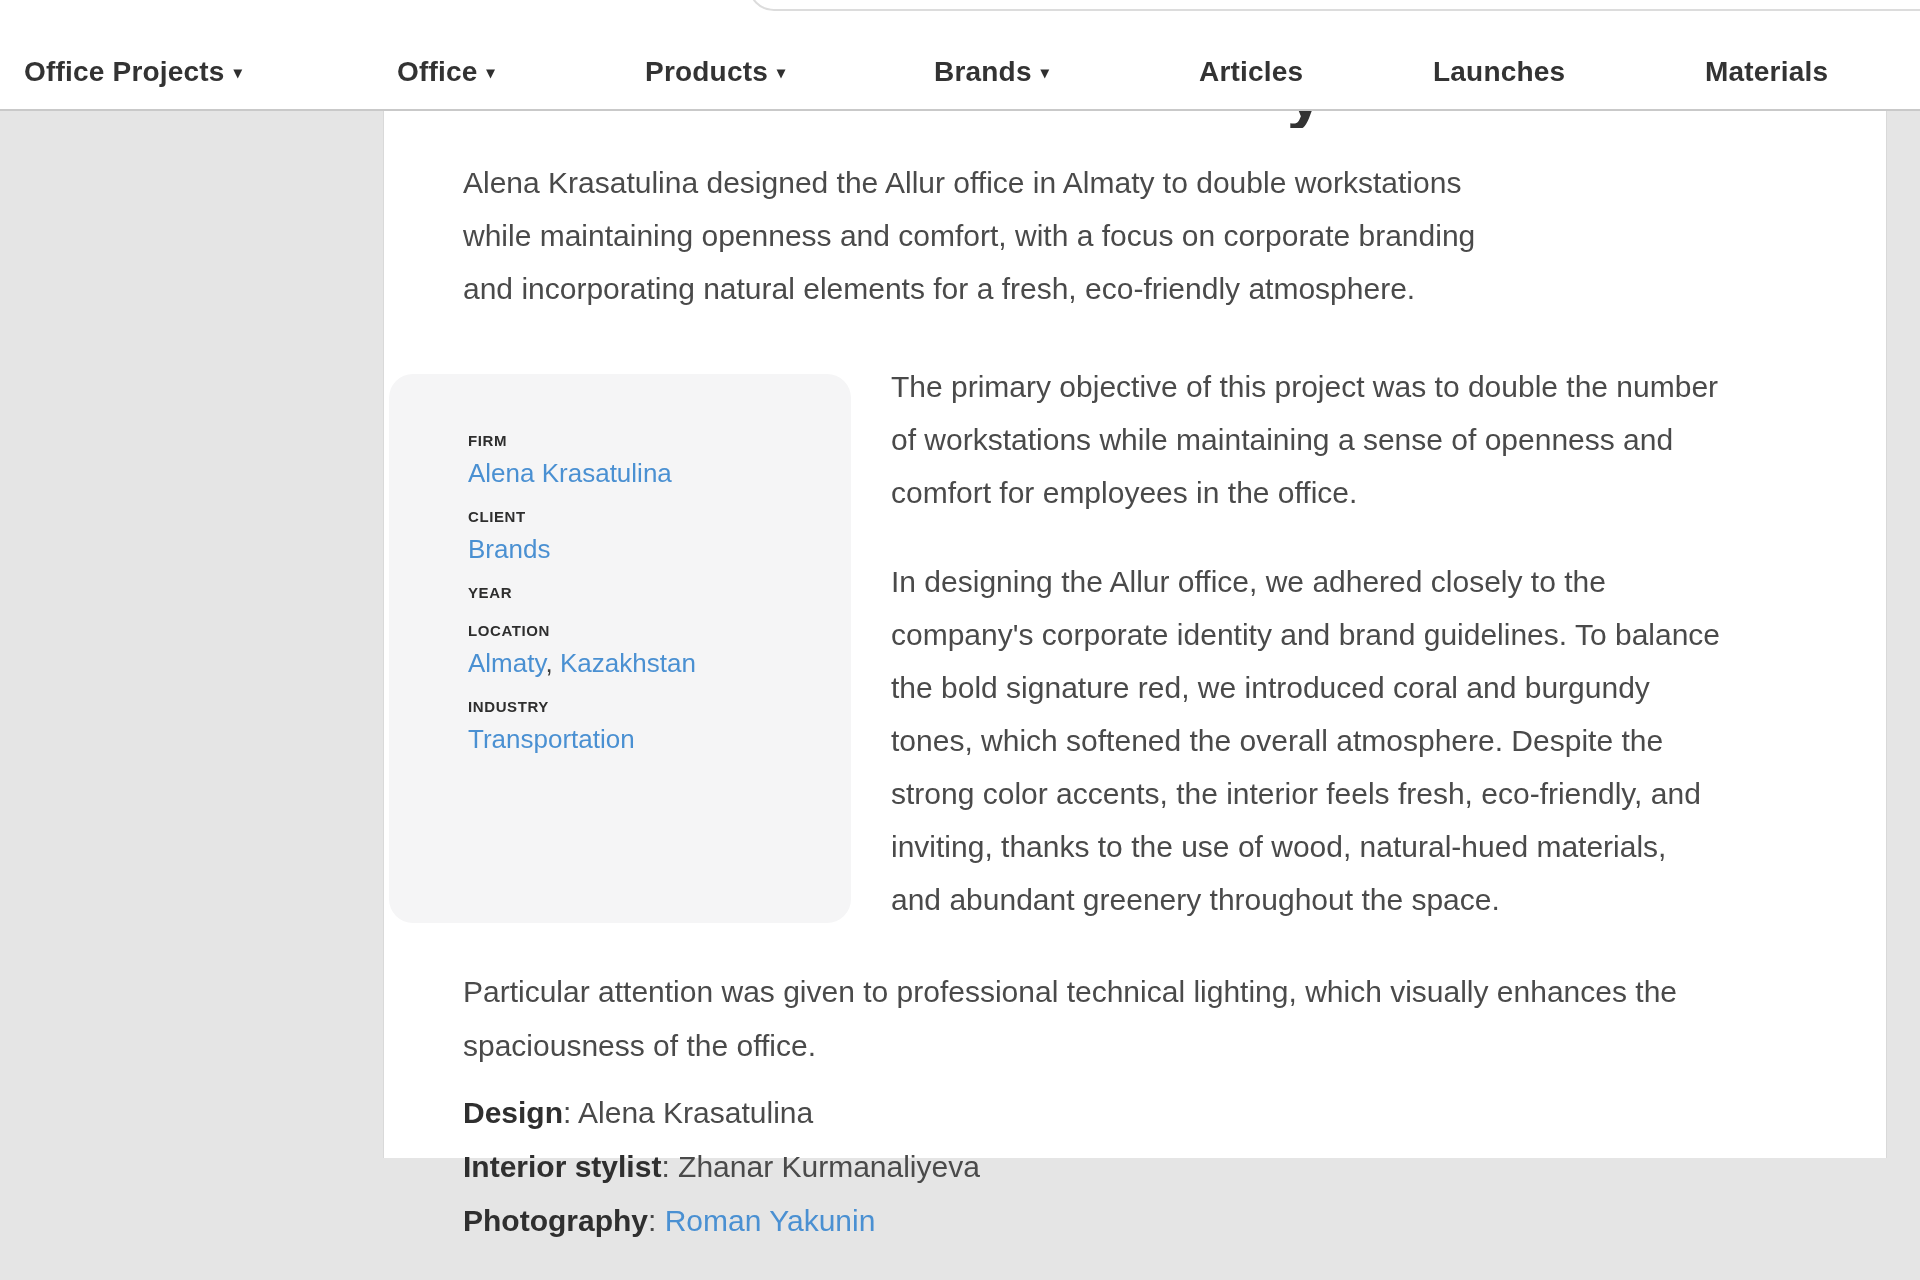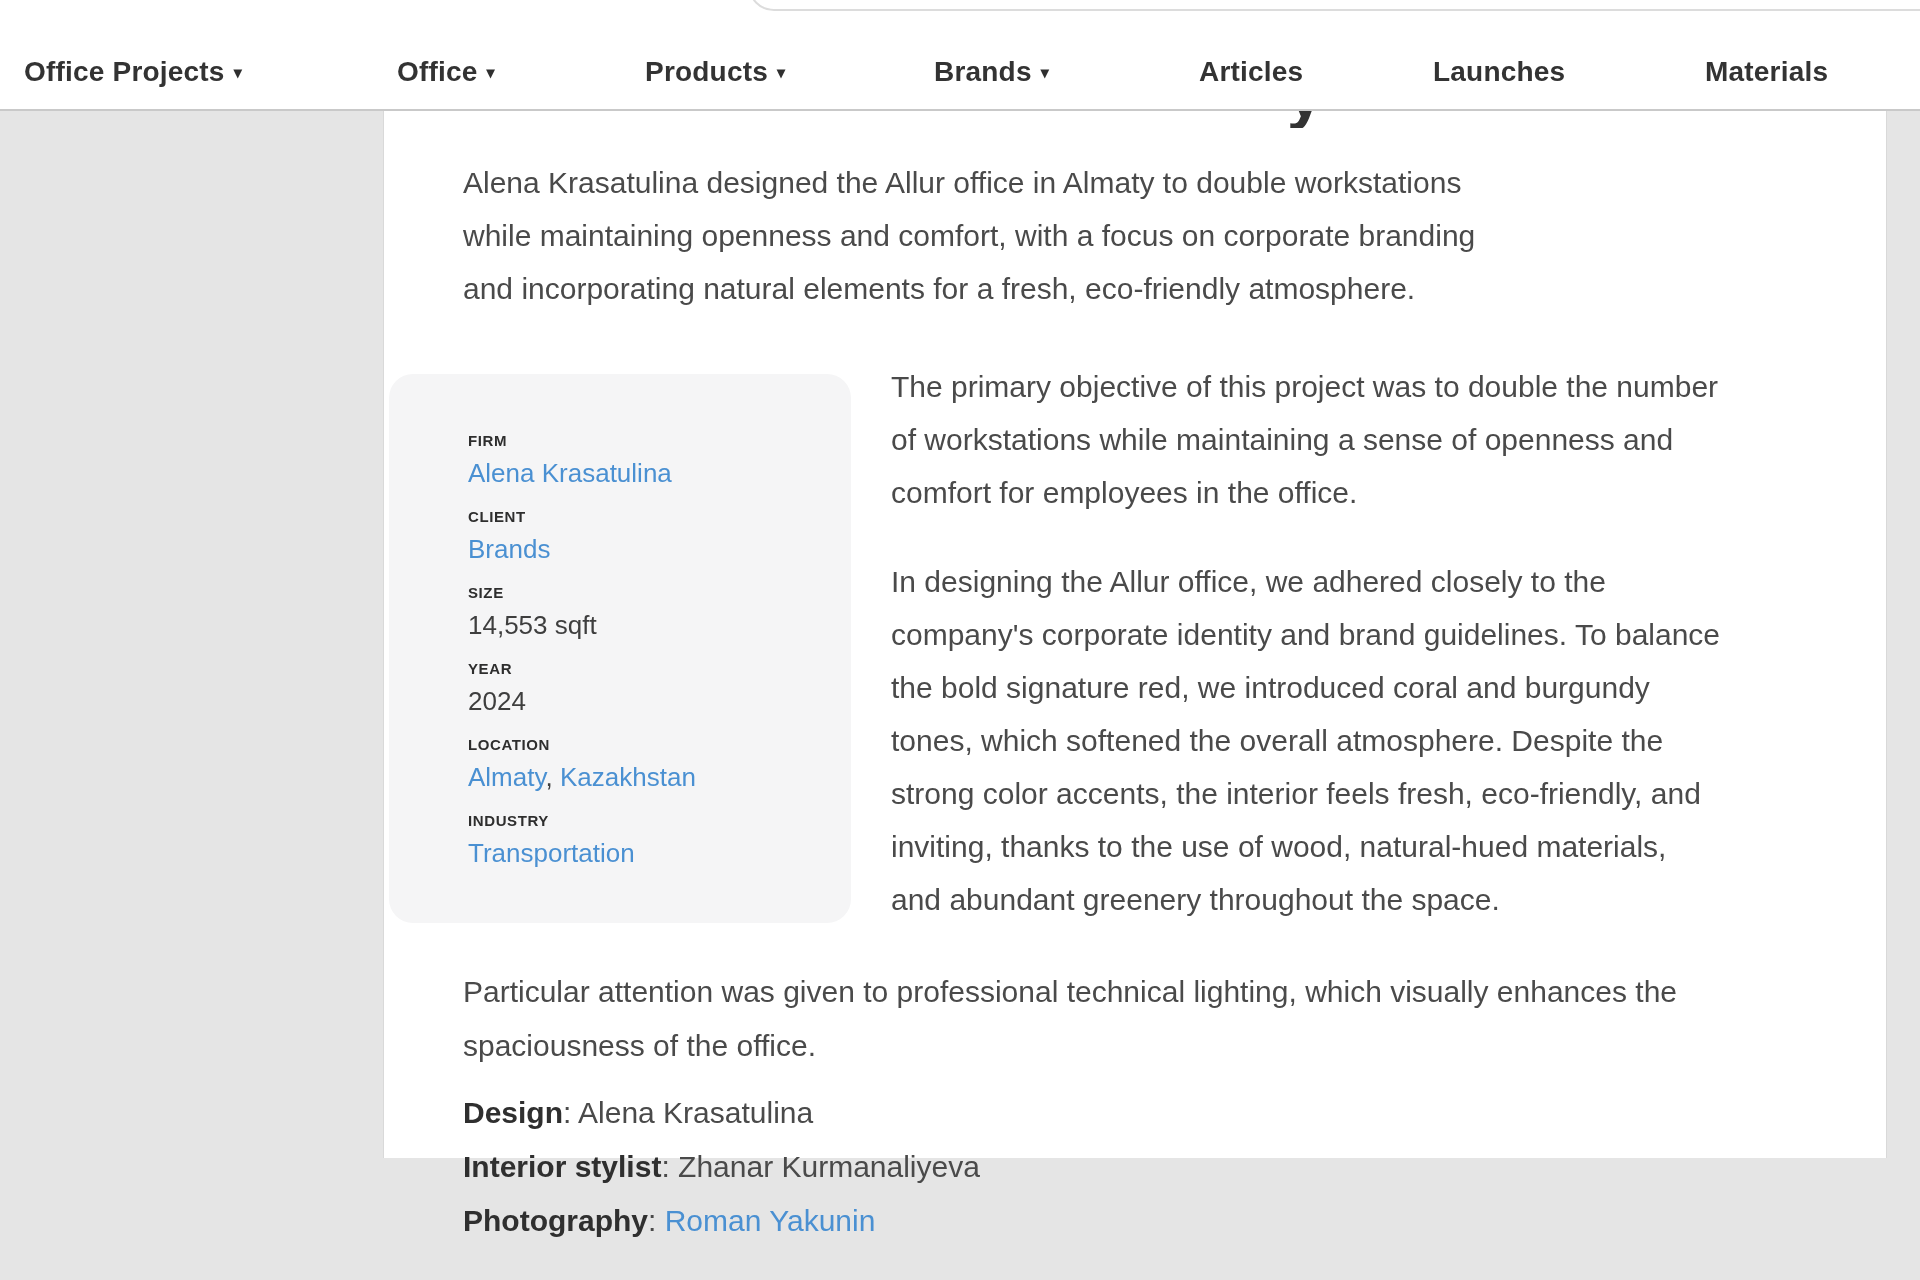--- a/index.html
+++ b/index.html
@@ -118,26 +118,21 @@
   <aside class="facts-card">
       <div class="fact">
         <div class="fact-label">FIRM</div>
         <div class="fact-value"><a>Alena Krasatulina</a></div>
       </div>
       <div class="fact">
         <div class="fact-label">CLIENT</div>
         <div class="fact-value"><a>Brands</a></div>
       </div>
       <div class="fact">
-        <div class="fact-label">SIZE</div>
-        <div class="fact-value"><span>14,553 sqft</span></div>
-      </div>
-      <div class="fact">
         <div class="fact-label">YEAR</div>
-        <div class="fact-value"><span>2024</span></div>
       </div>
       <div class="fact">
         <div class="fact-label">LOCATION</div>
         <div class="fact-value"><a>Almaty</a><span>, </span><a>Kazakhstan</a></div>
       </div>
       <div class="fact">
         <div class="fact-label">INDUSTRY</div>
         <div class="fact-value"><a>Transportation</a></div>
       </div>
     </aside>

